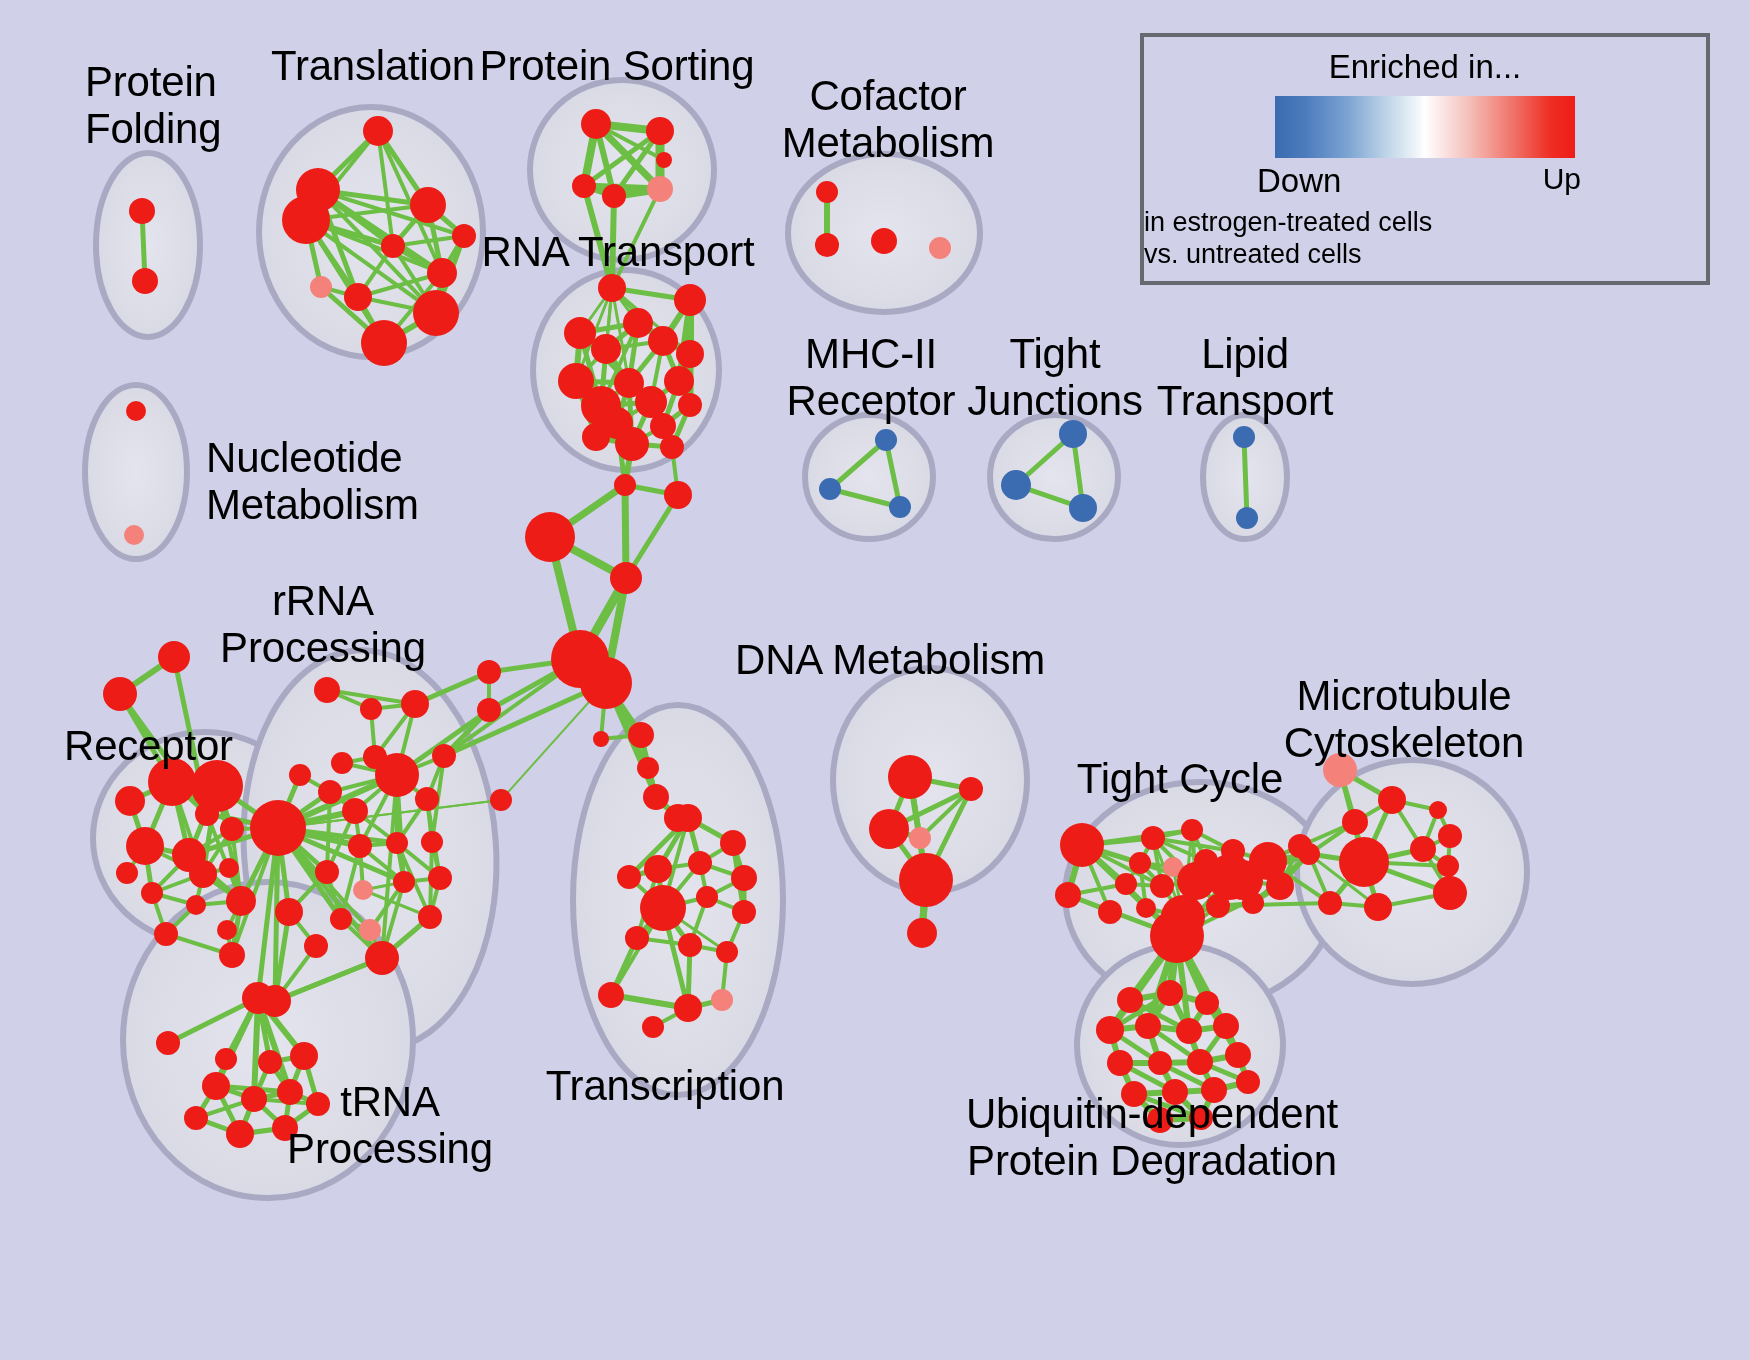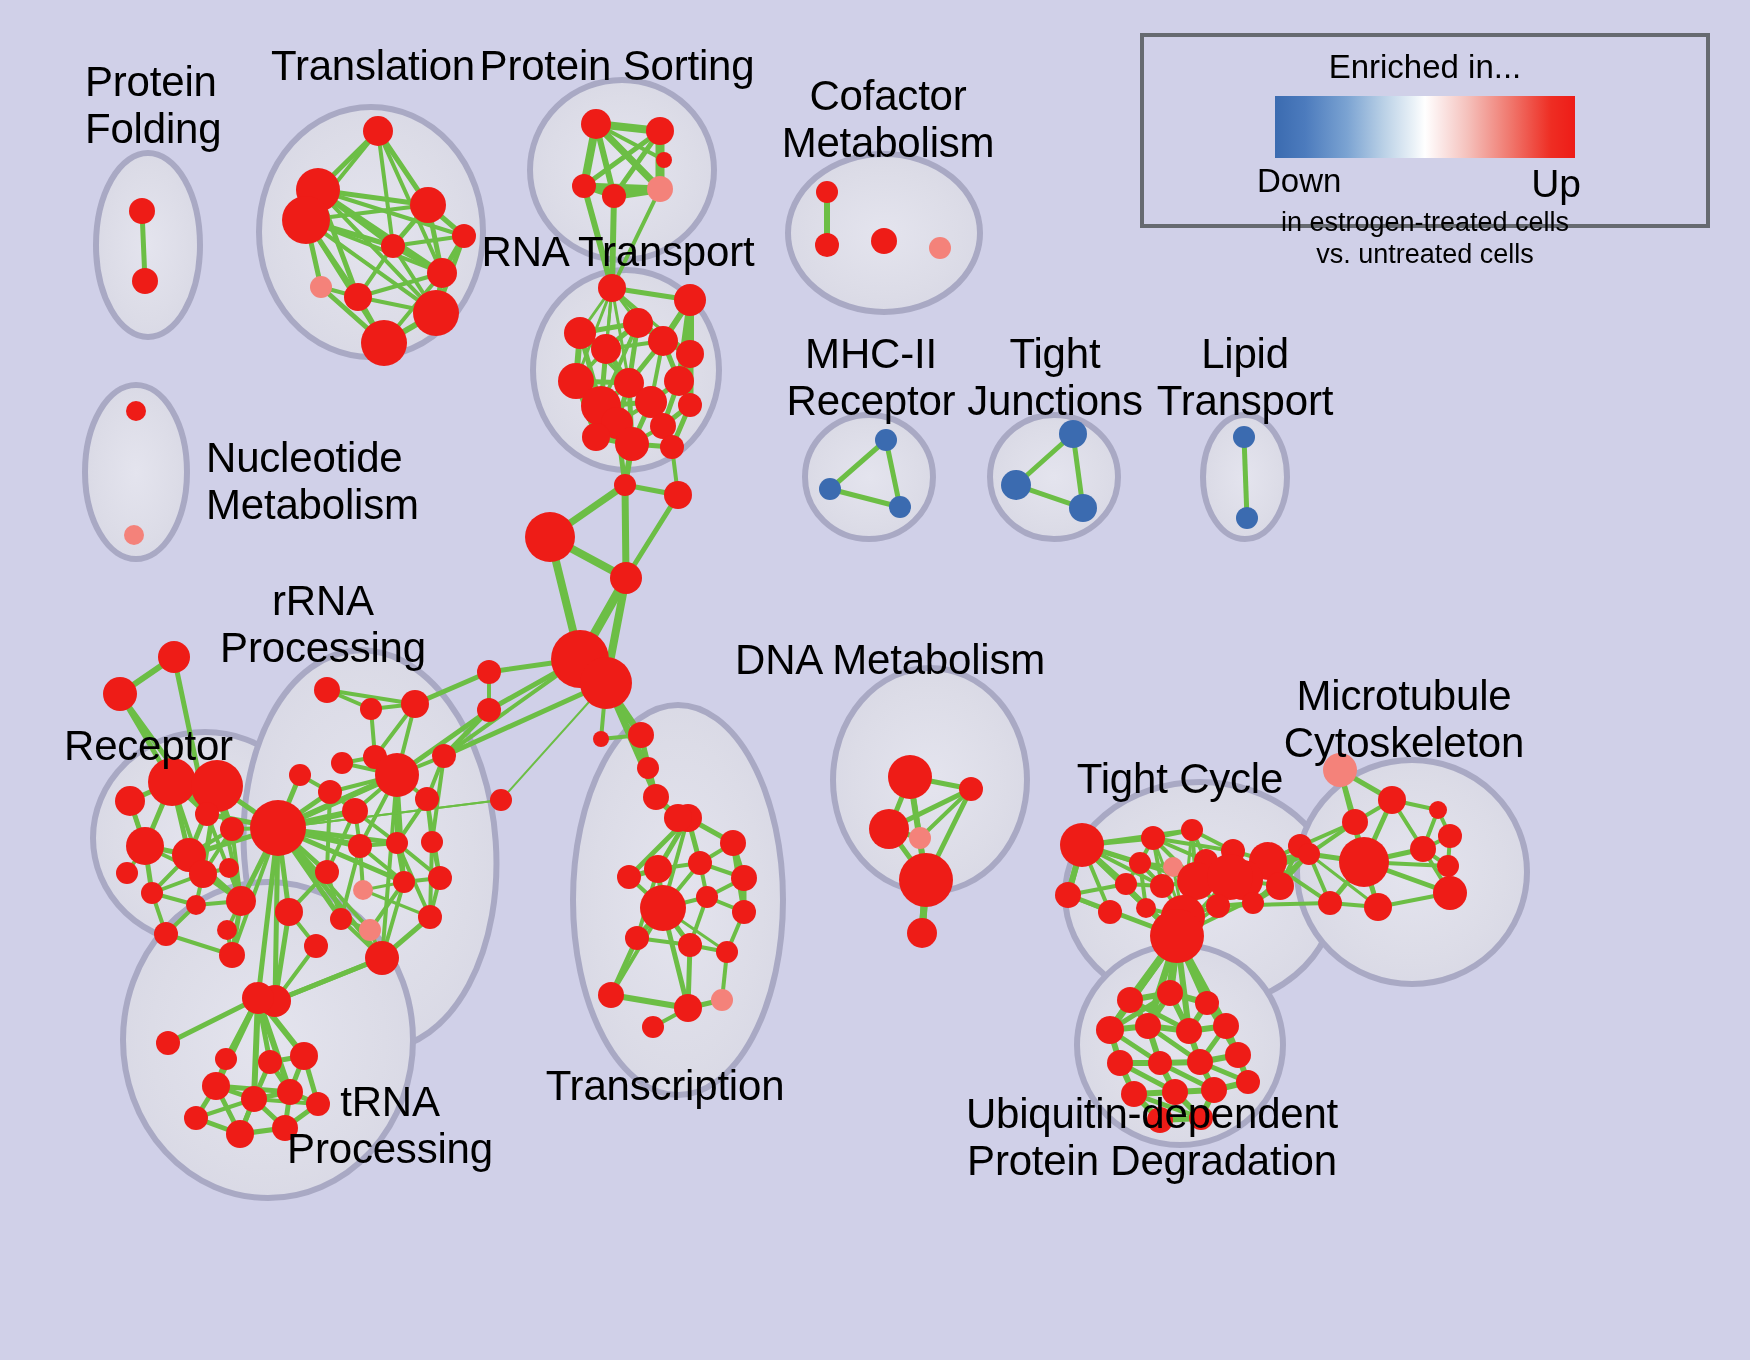--- a/index.html
+++ b/index.html
@@ -21,21 +21,21 @@
     white-space:pre-line;
     letter-spacing:-0.2px;
   }
   .cl-label.ctr{text-align:center;transform:translateX(-50%);}
   .cl-label.lft{text-align:left;}
 
   
   #legend{
     position:absolute;
     left:1140px;top:33px;
-    width:570px;height:195px;
+    width:570px;height:252px;
     background:#d0d0e8;
     border:4px solid #666a70;
     box-sizing:border-box;
   }
   #legend .lg-title{
     text-align:center;
     font-size:33px;
     color:#000;
     margin-top:11px;
   }
@@ -46,23 +46,23 @@
       #3b6bb0 0%, #4c7bbd 10%, #7ba3d2 24%, #b9d0e6 36%,
       #e9f1f7 46%, #ffffff 50%, #fbe9e8 55%,
       #f5c2bd 64%, #f07a70 78%, #ee2d23 92%, #ee1c17 100%);
   }
   #lg-ends{
     position:relative;
     width:340px;margin:4px auto 0 auto;
     height:42px;
   }
   #lg-ends .dn{position:absolute;left:2px;top:0;font-size:33px;}
-  #lg-ends .up{position:absolute;right:14px;top:0;font-size:39px;}
+  #lg-ends .up{position:absolute;right:14px;top:0;font-size:30px;}
   #lg-sub{
-    text-align:center;
+    text-align:left;
     font-size:27px;
     color:#000;
     line-height:1.2;
     margin-top:2px;
     white-space:pre-line;
   }
 </style>
 </head>
 <body>
 

